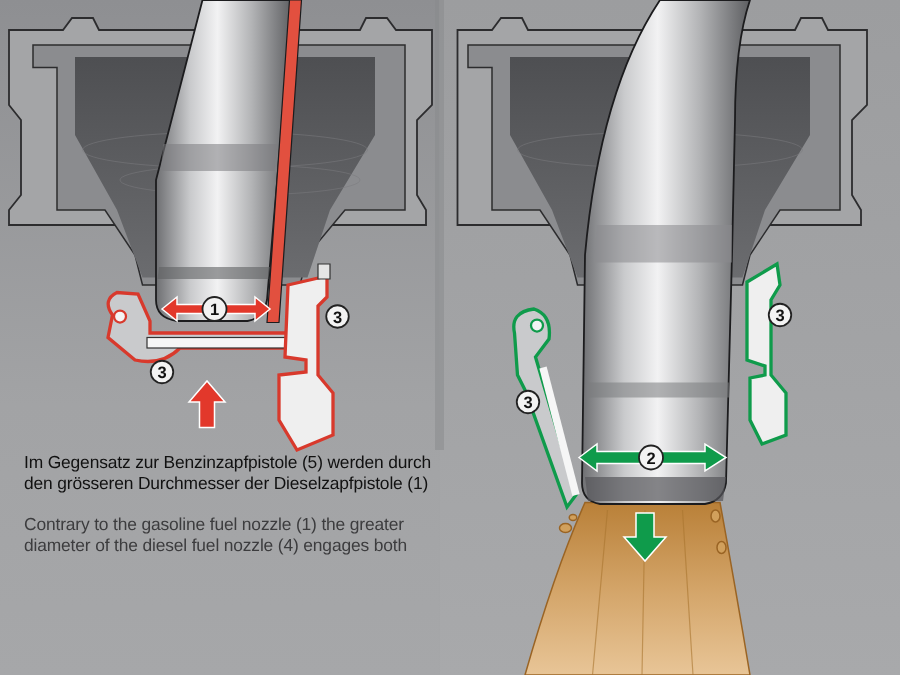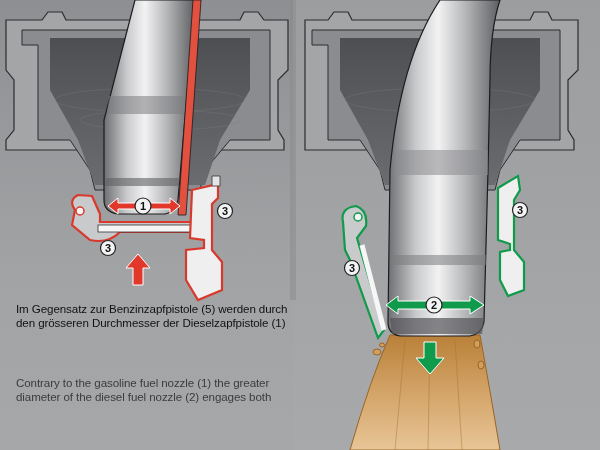--- a/index.html
+++ b/index.html
@@ -1,21 +1,21 @@
 <!DOCTYPE html>
 <html><head>
 <meta charset="utf-8">
 <style>
   html, body { margin:0; padding:0; }
   body { width:600px; height:450px; overflow:hidden; background:#9fa0a2; font-family:"Liberation Sans", sans-serif; }
   .stage { position:relative; width:600px; height:450px; }
   svg.art { position:absolute; left:0; top:0; width:600px; height:450px; }
   .caption { position:absolute; left:16px; font-size:11.6px; line-height:13.6px; letter-spacing:-0.1px; }
   .caption.de { top:302px; color:#111; width:360px; }
-  .caption.en { top:376px; color:#3c3c3e; width:330px; }
+  .caption.en { top:343px; color:#3c3c3e; width:330px; }
   .caption .line { display:block; white-space:nowrap; }
   .num-label { font-family:"Liberation Sans", sans-serif; font-weight:bold; font-size:11px; }
 </style>
 </head>
 <body>
 
 <div class="stage">
   <svg class="art" viewBox="0 0 600 450">
     <defs>
       <linearGradient id="bgL" x1="0" y1="0" x2="0" y2="1">
@@ -137,15 +137,15 @@
       <path d="M424,342 L436,342 L436,358 L444,358 L430,374 L416,358 L424,358 Z" fill="#0f9b4b" stroke="#fff" stroke-width="1"></path>
     </g>
   </svg>
 
   <div class="caption de">
     <span class="line">Im Gegensatz zur Benzinzapfpistole (5) werden durch</span>
     <span class="line">den grösseren Durchmesser der Dieselzapfpistole (1)</span>
   </div>
   <div class="caption en">
     <span class="line">Contrary to the gasoline fuel nozzle (1) the greater</span>
-    <span class="line">diameter of the diesel fuel nozzle (2) engages both</span>
+    <span class="line">diameter of the diesel fuel nozzle (4) engages both</span>
   </div>
 </div>
 
 </body></html>

